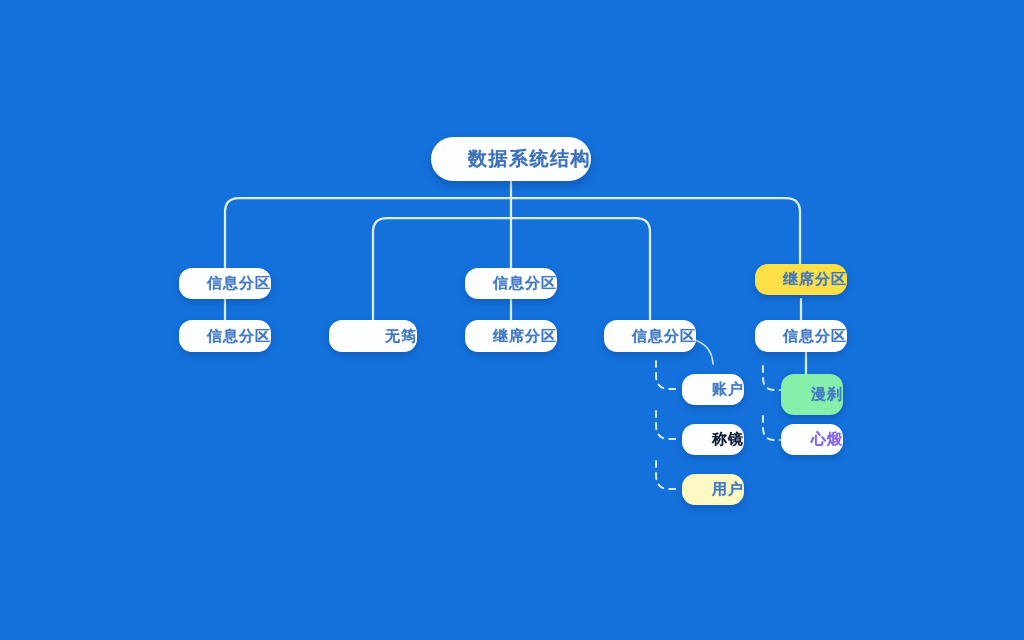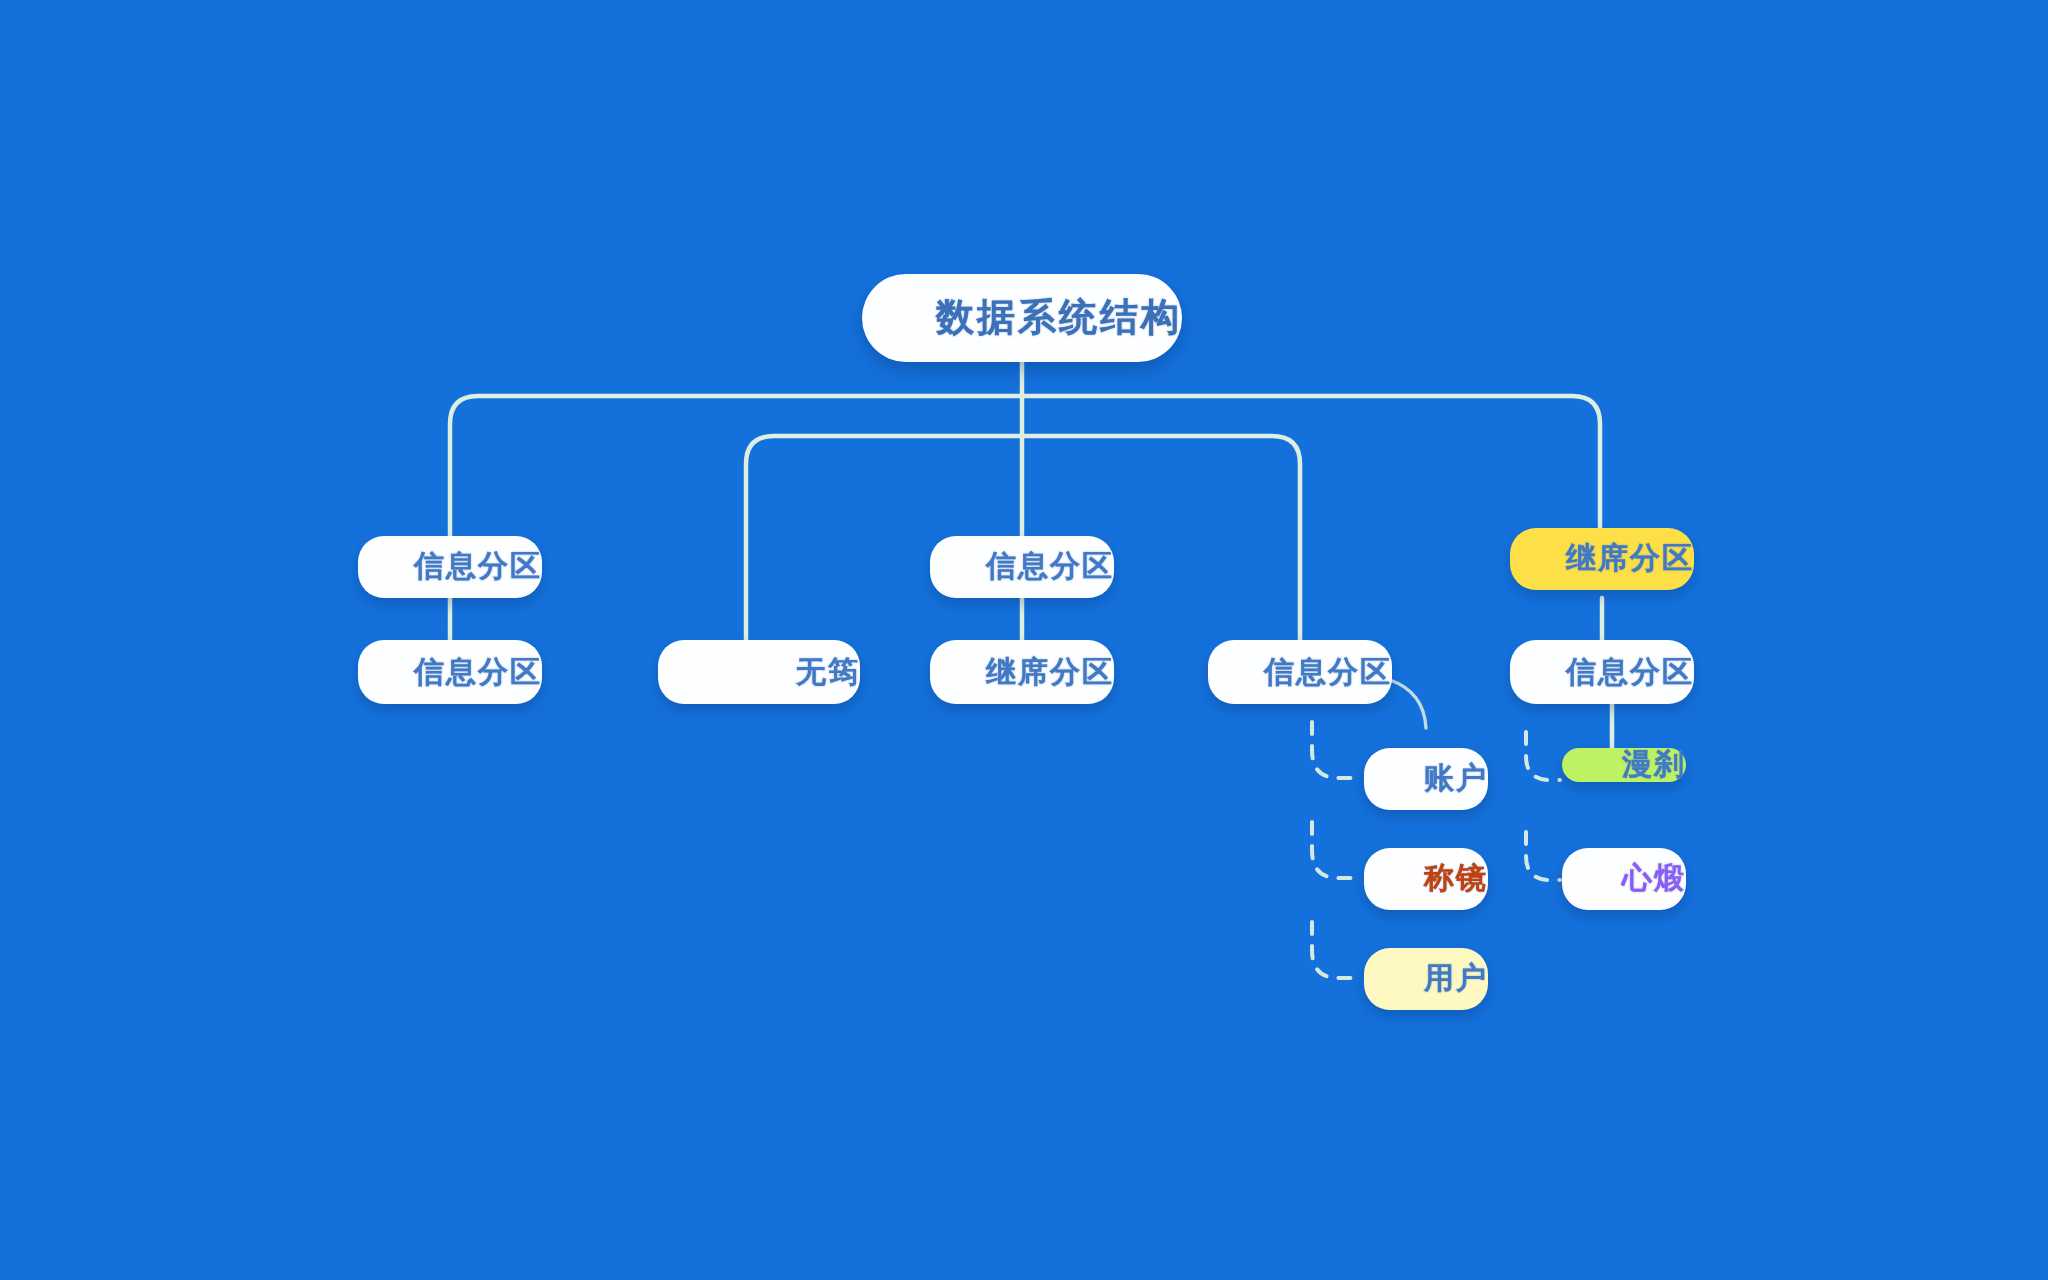--- a/index.html
+++ b/index.html
@@ -58,47 +58,47 @@
   <div>
       <div class="node root" style="left: 431px; top: 137px; width: 160px; height: 44px; background: rgb(253, 254, 255); color: rgb(60, 112, 184);">
         <span>数据系统结构</span>
       </div>
       <div class="node" style="left: 179px; top: 268px; width: 92px; height: 31px; background: rgb(253, 254, 255); color: rgb(65, 121, 196);">
         <span>信息分区</span>
       </div>
       <div class="node" style="left: 179px; top: 320px; width: 92px; height: 32px; background: rgb(253, 254, 255); color: rgb(65, 121, 196);">
         <span>信息分区</span>
       </div>
-      <div class="node" style="left: 329px; top: 320px; width: 88px; height: 32px; background: rgb(253, 254, 255); color: rgb(65, 121, 196); padding-left: 13px;">
+      <div class="node" style="left: 329px; top: 320px; width: 88px; height: 32px; background: rgb(253, 254, 255); color: rgb(65, 121, 196);">
         <span>无筠</span>
       </div>
       <div class="node" style="left: 465px; top: 268px; width: 92px; height: 31px; background: rgb(253, 254, 255); color: rgb(65, 121, 196);">
         <span>信息分区</span>
       </div>
       <div class="node" style="left: 465px; top: 320px; width: 92px; height: 32px; background: rgb(253, 254, 255); color: rgb(65, 121, 196);">
         <span>继席分区</span>
       </div>
       <div class="node" style="left: 604px; top: 320px; width: 92px; height: 32px; background: rgb(253, 254, 255); color: rgb(65, 121, 196);">
         <span>信息分区</span>
       </div>
       <div class="node" style="left: 755px; top: 264px; width: 92px; height: 31px; background: #fde047; color: rgb(65, 121, 196);">
         <span>继席分区</span>
       </div>
       <div class="node" style="left: 755px; top: 320px; width: 92px; height: 32px; background: rgb(253, 254, 255); color: rgb(65, 121, 196);">
         <span>信息分区</span>
       </div>
       <div class="node" style="left: 682px; top: 374px; width: 62px; height: 31px; background: rgb(253, 254, 255); color: rgb(65, 121, 196);">
         <span>账户</span>
       </div>
-      <div class="node" style="left: 682px; top: 424px; width: 62px; height: 31px; background: rgb(253, 254, 255); color: #c2410c;">
+      <div class="node" style="left: 682px; top: 424px; width: 62px; height: 31px; background: rgb(253, 254, 255); color: #0f172a;">
         <span>称镜</span>
       </div>
       <div class="node" style="left: 682px; top: 474px; width: 62px; height: 31px; background: #fef9c3; color: rgb(65, 121, 196);">
         <span>用户</span>
       </div>
-      <div class="node" style="left: 781px; top: 374px; width: 62px; height: 17px; background: #bef264; color: rgb(65, 121, 196);">
+      <div class="node" style="left: 781px; top: 374px; width: 62px; height: 41px; background: #86efac; color: rgb(65, 121, 196);">
         <span>漫刹</span>
       </div>
       <div class="node" style="left: 781px; top: 424px; width: 62px; height: 31px; background: rgb(253, 254, 255); color: #8b5cf6; border-radius: 13px;">
         <span>心煅</span>
       </div>
     </div>
 </div>
 
 </body></html>

